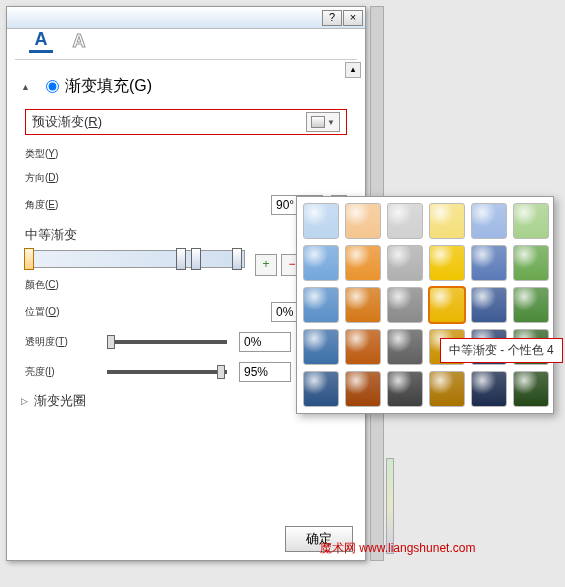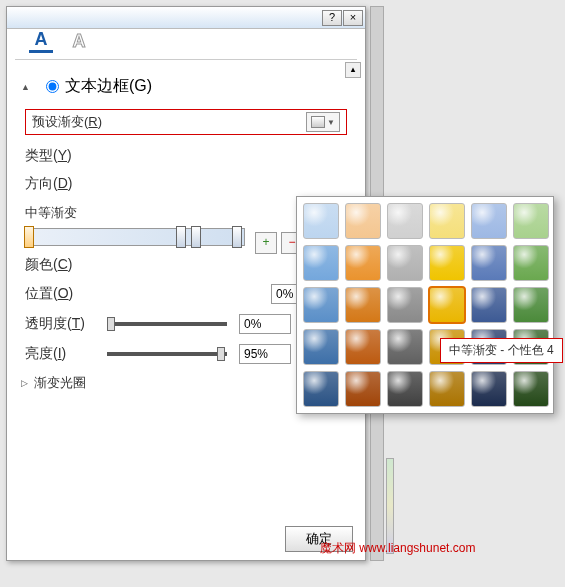--- a/index.html
+++ b/index.html
@@ -17,21 +17,21 @@
 .sect { display: flex; align-items: center; gap: 6px; margin: 6px 0 8px; }
 .tri { font-size: 9px; color: #555; }
 .radio { display: flex; align-items: center; gap: 6px; margin-left: 10px; }
 .radio input { margin: 0; }
 .u { text-decoration: underline; }
 .preset-row { display: flex; align-items: center; justify-content: space-between; margin: 12px 4px; padding: 2px 6px; border: 1px solid #d40000; }
 .preset-btn { width: 34px; height: 20px; border: 1px solid #999; background: #f5f5f5; display: flex; align-items: center; justify-content: center; gap: 2px; }
 .preset-sw { width: 14px; height: 12px; border: 1px solid #888; background: linear-gradient(#fff,#ccc); }
 .preset-dd { font-size: 8px; color: #555; }
 .row { display: flex; align-items: center; margin: 10px 4px; gap: 8px; }
-.lbl { width: 70px; font-size: 14px; color: #333; }
+.lbl { width: 70px; font-size: 10px; color: #333; }
 .lbl2 { font-size: 13px; color: #333; text-align: center; }
 .num-inp { width: 52px; height: 20px; border: 1px solid #999; padding: 0 4px; font-size: 12px; }
 .spin { width: 16px; height: 20px; border: 1px solid #999; background: #f0f0f0; display: flex; flex-direction: column; }
 .spin div { flex: 1; font-size: 7px; text-align: center; line-height: 8px; border-bottom: 1px solid #bbb; }
 .spin div:last-child { border: 0; }
 .stops { margin: 8px 4px; }
 .track { position: relative; height: 18px; width: 220px; border: 1px solid #999; background: linear-gradient(90deg,#eaf0f8,#d0dff0); margin: 6px 0; }
 .thumb { position: absolute; top: -3px; width: 10px; height: 22px; border: 1px solid #666; background: linear-gradient(#fff,#c8d4e4); }
 .thumb.sel { border: 1px solid #b87400; background: linear-gradient(#fff5e0,#ffd080); }
 .stop-btns { position: absolute; left: 230px; display: flex; gap: 4px; }
@@ -66,37 +66,46 @@
     <div class="mode-a mode-fill">A</div>
     <div class="mode-a mode-outline">A</div>
   </div>
   <div class="body">
     <div class="scroll-up">▴</div>
 
     <div class="sect">
       <span class="tri">▲</span>
       <span class="radio">
           <input type="radio" checked="" style="">
-          <span><span>文本边框(G)</span></span>
+          <span><span>渐变填充(G)</span></span>
         </span>
     </div>
 
     <div class="preset-row">
       <span class="lbl2"><span>预设渐变(<span class="u">R</span>)</span></span>
       <div class="preset-btn">
         <div class="preset-sw"></div>
         <span class="preset-dd">▼</span>
       </div>
     </div>
 
     <div class="row">
       <span class="lbl">类型(<span class="u">Y</span>)</span>
     </div>
     <div class="row">
       <span class="lbl">方向(<span class="u">D</span>)</span>
+    </div>
+    <div class="row">
+      <span class="lbl">角度(<span class="u">E</span>)</span>
+      <div style="flex:1"></div>
+      <input class="num-inp" value="90°" style="">
+      <div class="spin">
+          <div>▴</div>
+          <div>▾</div>
+        </div>
     </div>
 
     <div class="stops">
       <span class="lbl2">中等渐变</span>
       <div style="position:relative">
         <div class="track">
           <div class="thumb sel" style="left:-2px"></div>
           <div class="thumb" style="left:150px"></div>
           <div class="thumb" style="left:165px"></div>
           <div class="thumb" style="left:206px"></div>

